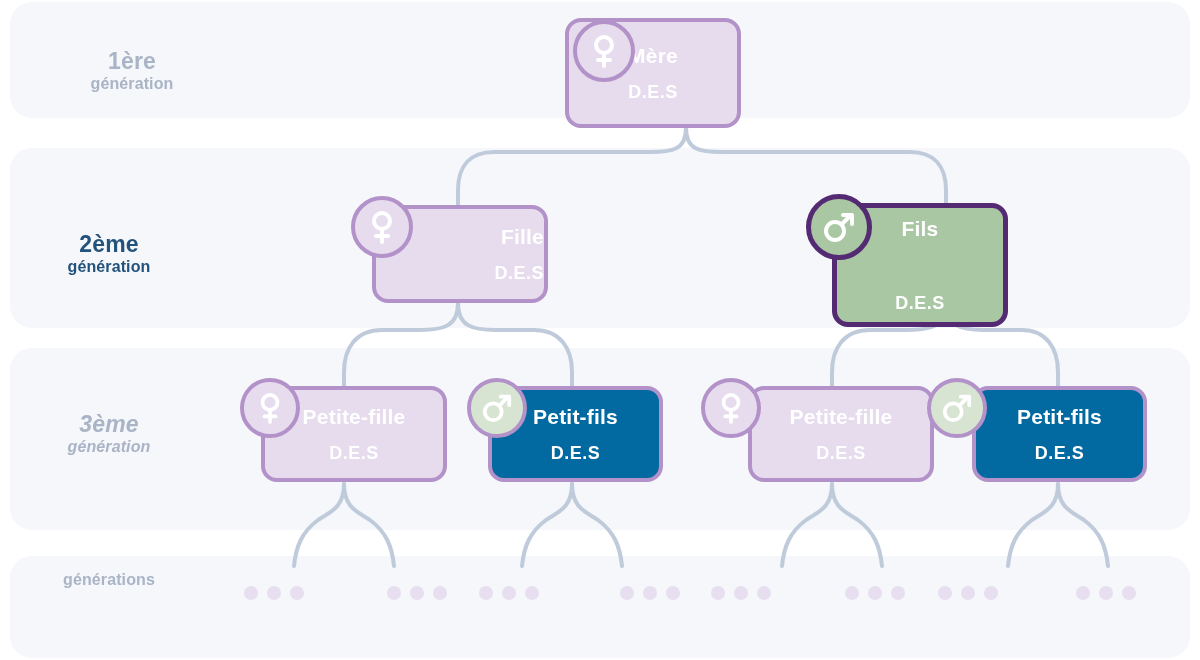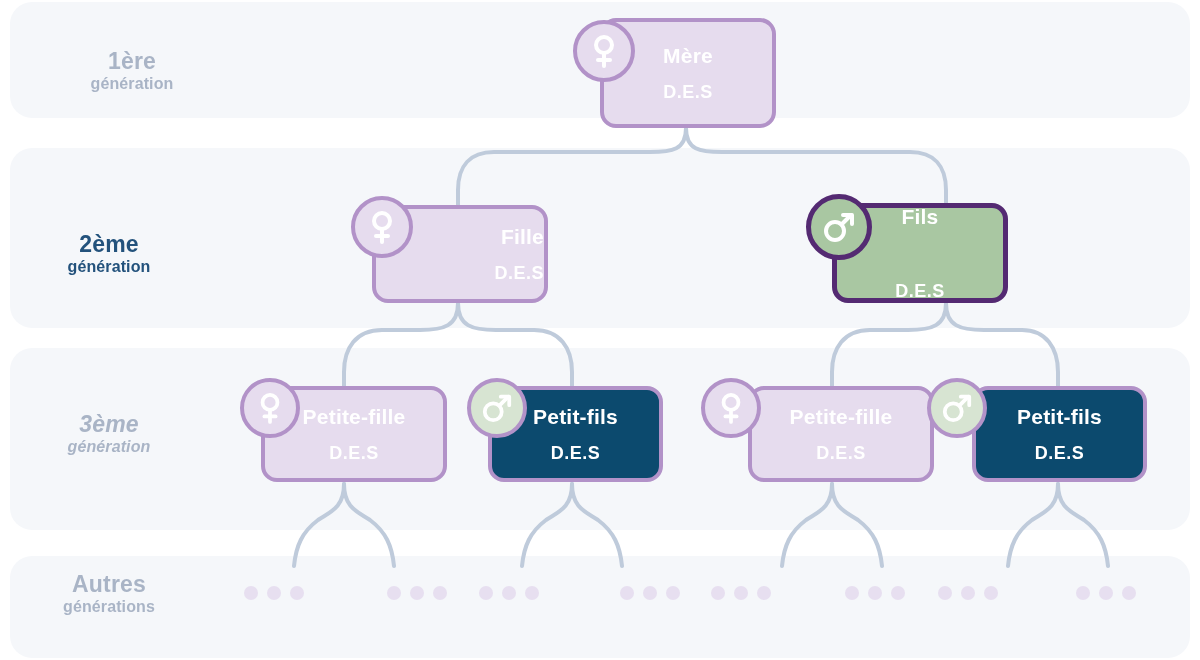--- a/index.html
+++ b/index.html
@@ -95,21 +95,21 @@
     letter-spacing: .2px;
   }
   .node .des {
     font-size: 18px;
     font-weight: bold;
     letter-spacing: .5px;
     margin-top: 15px;
   }
   .node.green   { background: #a9c7a2; }
   .node.lilac   { background: #e6dcee; }
-  .node.palegrn { background: #0c4a6e; }
+  .node.palegrn { background: #0369a1; }
   .node.highlight {
     border-color: #542a72;
     border-width: 5px;
   }
 
   
   .badge {
     position: absolute;
     box-sizing: border-box;
     border-radius: 50%;
@@ -151,21 +151,20 @@
   </div>
   <div class="gen-label g2 active">
     <span class="ord">2ème</span>
     <span class="sub">génération</span>
   </div>
   <div class="gen-label g3">
     <span class="ord">3ème</span>
     <span class="sub">génération</span>
   </div>
   <div class="gen-label g4">
-    <span class="ord">Autres</span>
     <span class="sub">générations</span>
   </div>
 
   <svg id="links" viewBox="0 0 1200 660">
 
     <path d="M 686,128 C 686,150 672,152 650,152
              L 494,152 C 470,152 458,166 458,190
              L 458,206"></path>
     <path d="M 686,128 C 686,150 700,152 722,152
              L 910,152 C 934,152 946,166 946,190
@@ -199,21 +198,21 @@
              C 790,532 784,546 782,566"></path>
     <path d="M 832,484 C 832,508 846,512 858,520
              C 874,532 880,546 882,566"></path>
 
     <path d="M 1058,484 C 1058,508 1044,512 1032,520
              C 1016,532 1010,546 1008,566"></path>
     <path d="M 1058,484 C 1058,508 1072,512 1084,520
              C 1100,532 1106,546 1108,566"></path>
   </svg>
 
-  <div class="node lilac" style="left:600px; top:18px; width:176px; height:110px;">
+  <div class="node lilac" style="left:565px; top:18px; width:176px; height:110px;">
     <span class="nm">Mère</span>
     <span class="des">D.E.S</span>
   </div>
   <div class="badge" style="left:573px; top:20px; width:62px; height:62px; background:#e6dcee;">
     <svg width="30" height="34" viewBox="0 0 30 34" aria-hidden="true">
       <circle cx="15" cy="11" r="8" fill="none" stroke="#ffffff" stroke-width="4"></circle>
       <line x1="15" y1="19" x2="15" y2="32" stroke="#ffffff" stroke-width="4" stroke-linecap="round"></line>
       <line x1="9" y1="26" x2="21" y2="26" stroke="#ffffff" stroke-width="4" stroke-linecap="round"></line>
     </svg>
   </div>
@@ -223,21 +222,21 @@
     <span class="des">D.E.S</span>
   </div>
   <div class="badge" style="left:351px; top:196px; width:62px; height:62px; background:#e6dcee;">
     <svg width="30" height="34" viewBox="0 0 30 34" aria-hidden="true">
       <circle cx="15" cy="11" r="8" fill="none" stroke="#ffffff" stroke-width="4"></circle>
       <line x1="15" y1="19" x2="15" y2="32" stroke="#ffffff" stroke-width="4" stroke-linecap="round"></line>
       <line x1="9" y1="26" x2="21" y2="26" stroke="#ffffff" stroke-width="4" stroke-linecap="round"></line>
     </svg>
   </div>
 
-  <div class="node green highlight" style="left:832px; top:203px; width:176px; height:100px;gap:38px;">
+  <div class="node green highlight" style="left:832px; top:203px; width:176px; height:124px;gap:38px;">
     <span class="nm">Fils</span>
     <span class="des">D.E.S</span>
   </div>
   <div class="badge highlight" style="left:806px; top:194px; width:66px; height:66px; background:#a9c7a2;">
     <svg width="34" height="34" viewBox="0 0 34 34" aria-hidden="true">
       <circle cx="13" cy="21" r="9" fill="none" stroke="#ffffff" stroke-width="4"></circle>
       <line x1="19.5" y1="14.5" x2="29" y2="5" stroke="#ffffff" stroke-width="4" stroke-linecap="round"></line>
       <polyline points="21,5 30,5 30,14" fill="none" stroke="#ffffff" stroke-width="4" stroke-linecap="round" stroke-linejoin="round"></polyline>
     </svg>
   </div>

